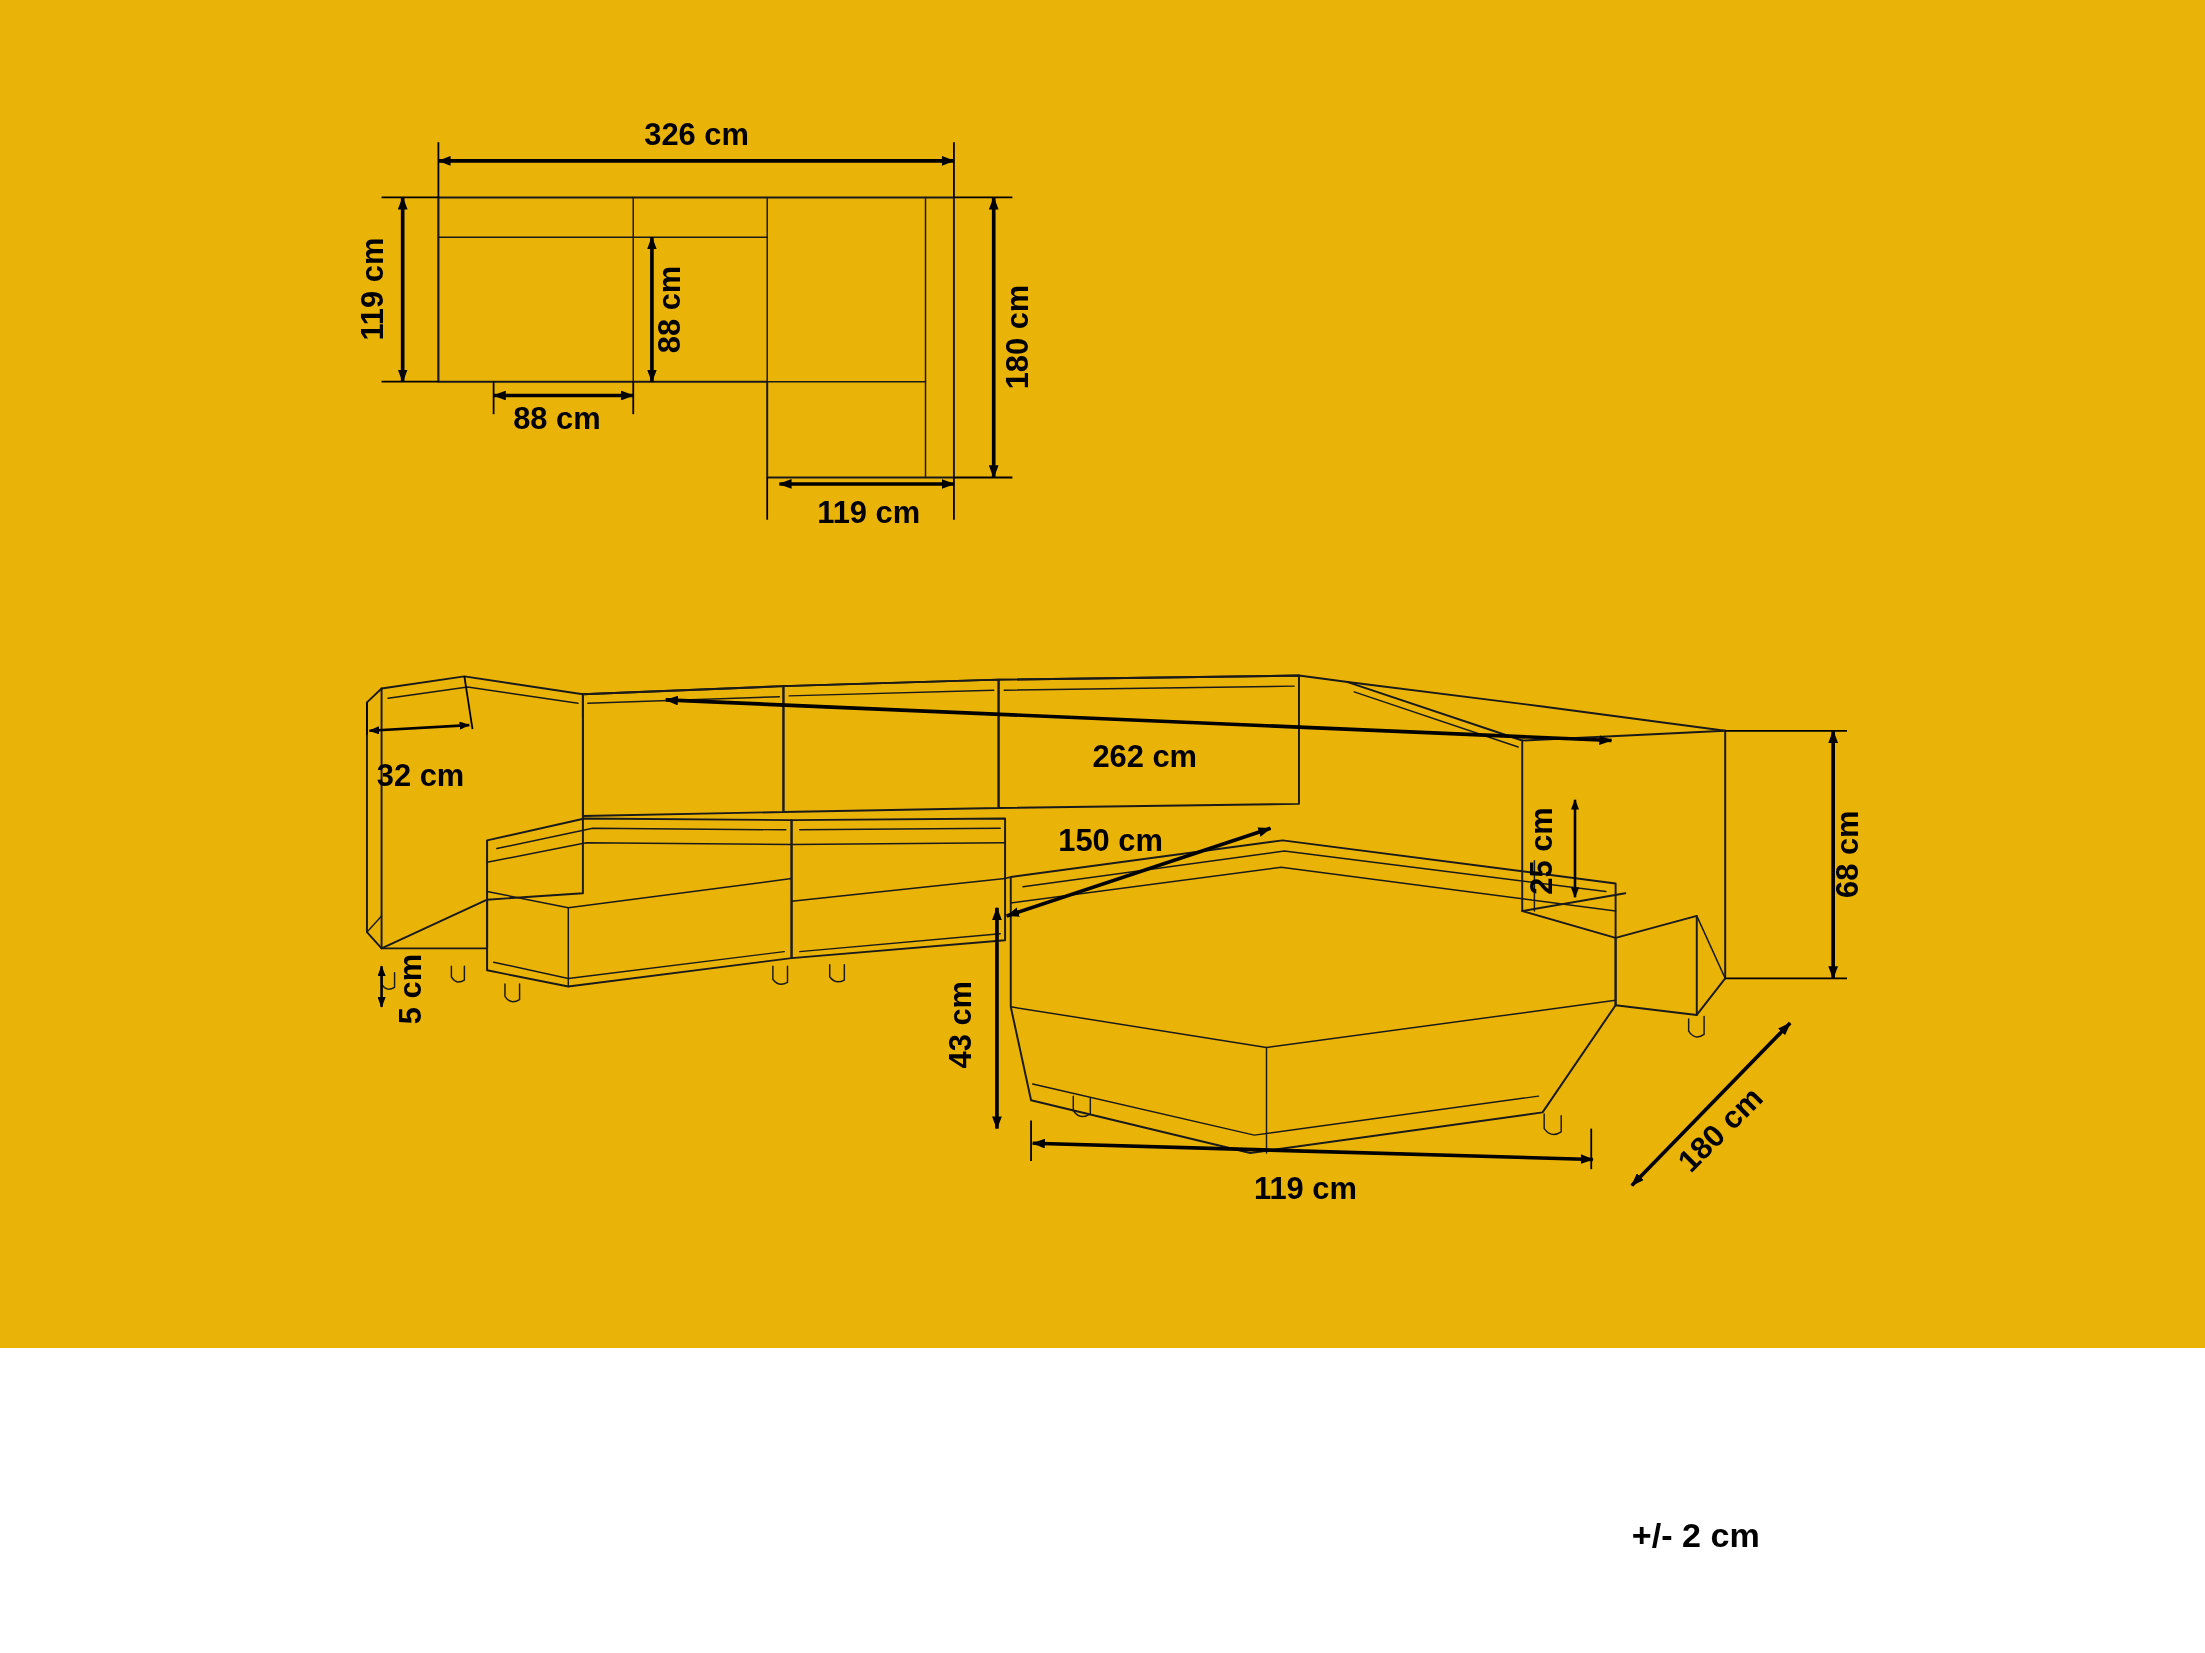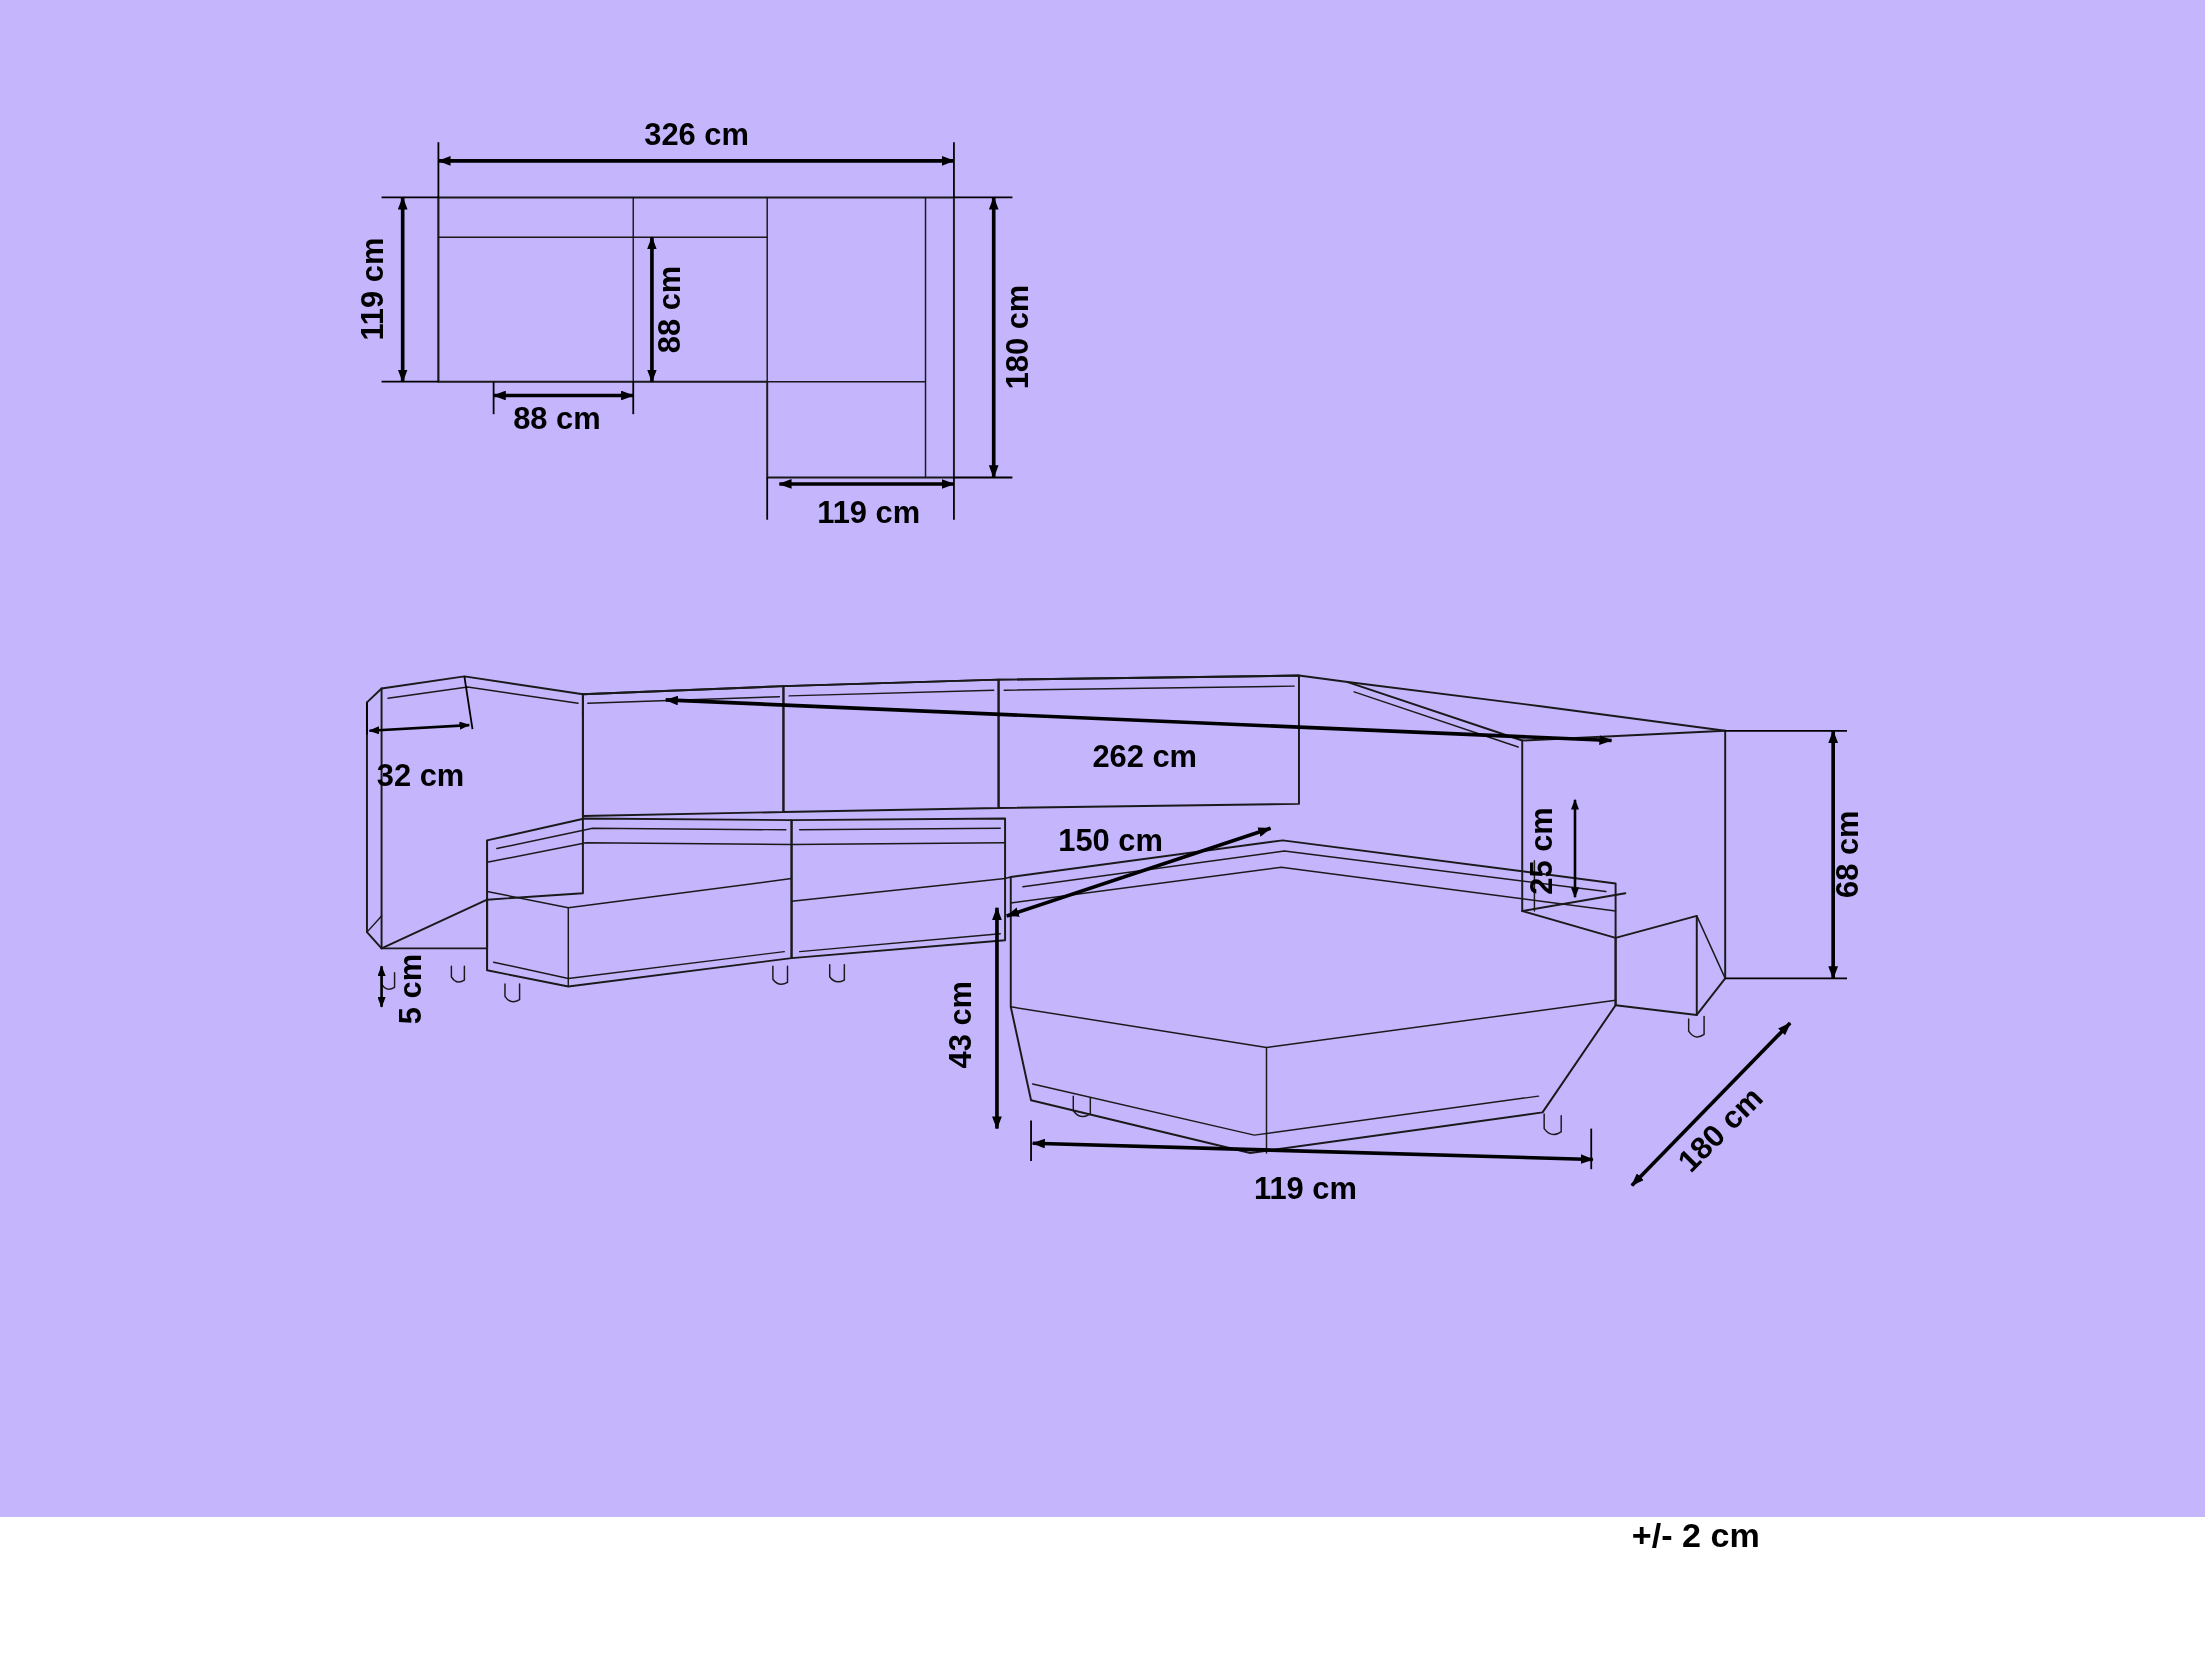--- a/index.html
+++ b/index.html
@@ -9,22 +9,22 @@
   }
   body {
     width: 2205px;
     height: 1654px;
     font-family: "Liberation Sans", sans-serif;
     overflow: hidden;
   }
   #sheet {
     position: relative;
     width: 2205px;
-    height: 1517px;
-    background: #c4b5fd;
+    height: 1348px;
+    background: #eab308;
   }
   svg.diagram {
     position: absolute;
     left: 0;
     top: 0;
     width: 2205px;
     height: 1654px;
   }
   .dimlabel {
     font-family: "Liberation Sans", sans-serif;

